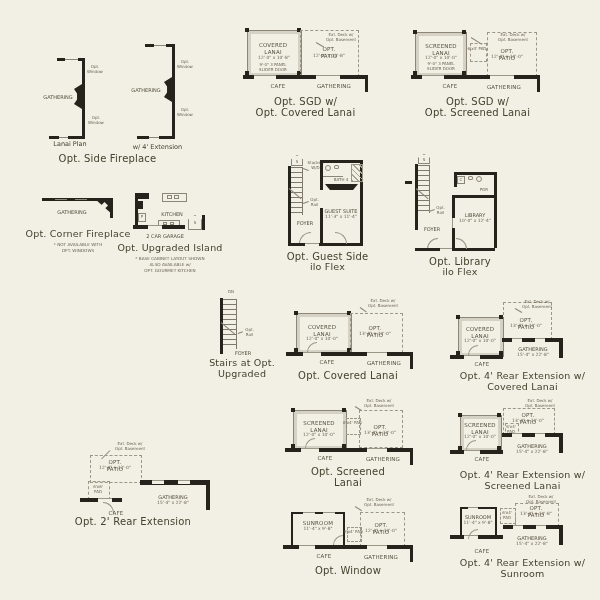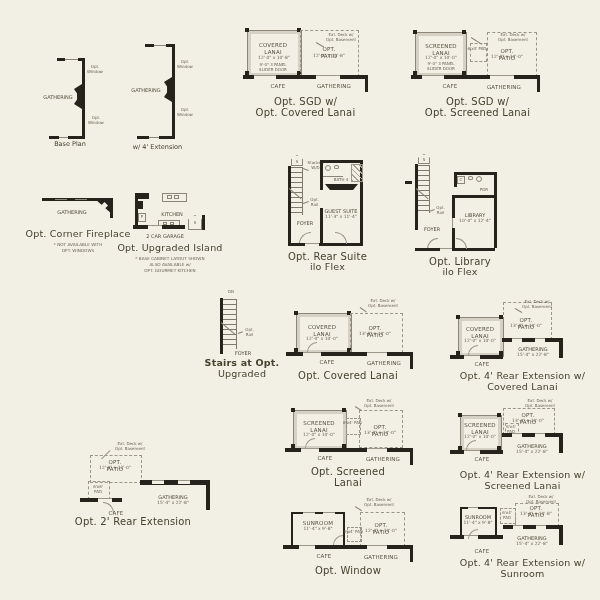--- a/index.html
+++ b/index.html
@@ -38,34 +38,35 @@
     <div class="g" style="left:25px;top:39px;width:13px;height:1px;"></div>
     <div class="w" style="left:38px;top:38px;width:7px;height:3px;"></div>
     <div class="w" style="left:42px;top:38px;width:3px;height:78px;"></div>
     <div class="fp" style="left:34px;top:64px;width:8px;height:25px;clip-path:polygon(100% 0,100% 100%,0 80%,38% 62%,38% 38%,0 20%);"></div>
     <div class="lbl5" style="left:2px;top:74px;width:32px;">GATHERING</div>
     <div class="tiny" style="left:47px;top:45px;width:16px;">Opt. Window</div>
     <div class="tiny" style="left:48px;top:96px;width:16px;">Opt. Window</div>
     <div class="w" style="left:9px;top:116px;width:10px;height:3px;"></div>
     <div class="g" style="left:19px;top:117px;width:9px;height:1px;"></div>
     <div class="w" style="left:28px;top:116px;width:17px;height:3px;"></div>
-    <div class="capsm" style="left:0px;top:121px;width:60px;">Base Plan</div>
+    <div class="capsm" style="left:0px;top:121px;width:60px;">Lanai Plan</div>
 
     <div class="w" style="left:105px;top:24px;width:9px;height:3px;"></div>
     <div class="g" style="left:114px;top:25px;width:12px;height:1px;"></div>
     <div class="w" style="left:126px;top:24px;width:9px;height:3px;"></div>
     <div class="w" style="left:132px;top:24px;width:3px;height:92px;"></div>
     <div class="fp" style="left:124px;top:57px;width:8px;height:25px;clip-path:polygon(100% 0,100% 100%,0 80%,38% 62%,38% 38%,0 20%);"></div>
     <div class="lbl5" style="left:90px;top:67px;width:32px;">GATHERING</div>
     <div class="tiny" style="left:137px;top:40px;width:16px;">Opt. Window</div>
     <div class="tiny" style="left:137px;top:88px;width:16px;">Opt. Window</div>
     <div class="w" style="left:97px;top:116px;width:12px;height:3px;"></div>
     <div class="g" style="left:109px;top:117px;width:10px;height:1px;"></div>
     <div class="w" style="left:119px;top:116px;width:16px;height:3px;"></div>
     <div class="capsm" style="left:80px;top:124px;width:75px;">w/ 4' Extension</div>
+    <div class="cap" style="left:0px;top:133px;width:135px;">Opt. Side Fireplace</div>
   </section>
 
   <section class="plan" style="left:228px;top:25px;width:150px;height:95px;">
     <div class="hatch" style="left:19px;top:5px;width:53px;height:45px;"></div>
     <div class="post" style="left:17px;top:3px;"></div>
     <div class="post" style="left:69px;top:3px;"></div>
     <div class="post" style="left:17px;top:46px;"></div>
     <div class="post" style="left:69px;top:46px;"></div>
     <div class="dash" style="left:72px;top:5px;width:57px;height:45px;"></div>
     <div class="tiny" style="left:97px;top:8px;width:32px;">Ext. Deck w/ Opt. Basement</div>
@@ -169,21 +170,21 @@
     <div class="w" style="left:45px;top:60px;width:3px;height:35px;"></div>
     <div class="hatch45" style="left:76px;top:16px;width:10px;height:16px;"></div>
     <div class="box" style="left:50px;top:17px;width:6px;height:6px;border-radius:50%;"></div>
     <div class="box" style="left:59px;top:17px;width:5px;height:4px;border-radius:40%;"></div>
     <div class="g" style="left:48px;top:28px;width:20px;height:1px;"></div>
     <div class="tiny" style="left:58px;top:30px;width:16px;">BATH 4</div>
     <div class="fp" style="left:50px;top:36px;width:33px;height:6px;clip-path:polygon(0 0,100% 0,85% 100%,15% 100%);"></div>
     <div class="lbl5" style="left:47px;top:60px;width:38px;">GUEST SUITE</div>
     <div class="dim" style="left:47px;top:67px;width:38px;">11'-3" x 11'-4"</div>
     <div class="arc" style="left:60px;top:84px;width:11px;height:11px;transform:rotate(90deg);"></div>
-    <div class="cap" style="left:0px;top:103px;width:105px;">Opt. Rear Suite</div>
+    <div class="cap" style="left:0px;top:103px;width:105px;">Opt. Guest Side</div>
     <div class="cap9" style="left:0px;top:114px;width:105px;">ilo Flex</div>
   </section>
 
   <section class="plan" style="left:400px;top:150px;width:120px;height:130px;">
     <div class="w" style="left:5px;top:31px;width:7px;height:3px;"></div>
     <div class="box" style="left:18px;top:4px;width:12px;height:10px;clip-path:polygon(0 38%,50% 0,100% 38%,100% 100%,0 100%);"></div>
     <div class="tiny" style="left:18px;top:8px;width:12px;">S</div>
     <div class="w" style="left:15px;top:14px;width:3px;height:66px;"></div>
     <div class="stairs" style="left:18px;top:15px;width:12px;height:48px;"></div>
     <div class="leader" style="left:16px;top:38px;width:16px;transform:rotate(40deg);"></div>
@@ -216,21 +217,21 @@
 
 
   <section class="plan" style="left:200px;top:288px;width:85px;height:96px;">
     <div class="tiny" style="left:24px;top:2px;width:14px;">DN</div>
     <div class="w" style="left:20px;top:10px;width:3px;height:56px;"></div>
     <div class="stairs" style="left:23px;top:11px;width:14px;height:50px;"></div>
     <div class="leader" style="left:21px;top:34px;width:18px;transform:rotate(40deg);"></div>
     <div class="tiny" style="left:42px;top:40px;width:15px;">Opt. Rail</div>
     <div class="leader" style="left:38px;top:45px;width:5px;transform:rotate(-20deg);"></div>
     <div class="lbl5" style="left:30px;top:62px;width:26px;">FOYER</div>
-    <div class="cap9" style="left:-8px;top:70px;width:100px;font-weight:bold;">Stairs at Opt.</div>
+    <div class="cap9" style="left:-8px;top:70px;width:100px;">Stairs at Opt.</div>
     <div class="cap9" style="left:-8px;top:81px;width:100px;">Upgraded</div>
   </section>
 
   <section class="plan" style="left:283px;top:296px;width:132px;height:88px;">
     <div class="hatch" style="left:13px;top:17px;width:54px;height:39px;"></div>
     <div class="post" style="left:11px;top:15px;"></div>
     <div class="post" style="left:64px;top:15px;"></div>
     <div class="post" style="left:11px;top:52px;"></div>
     <div class="post" style="left:64px;top:52px;"></div>
     <div class="dash" style="left:67px;top:17px;width:51px;height:38px;"></div>

